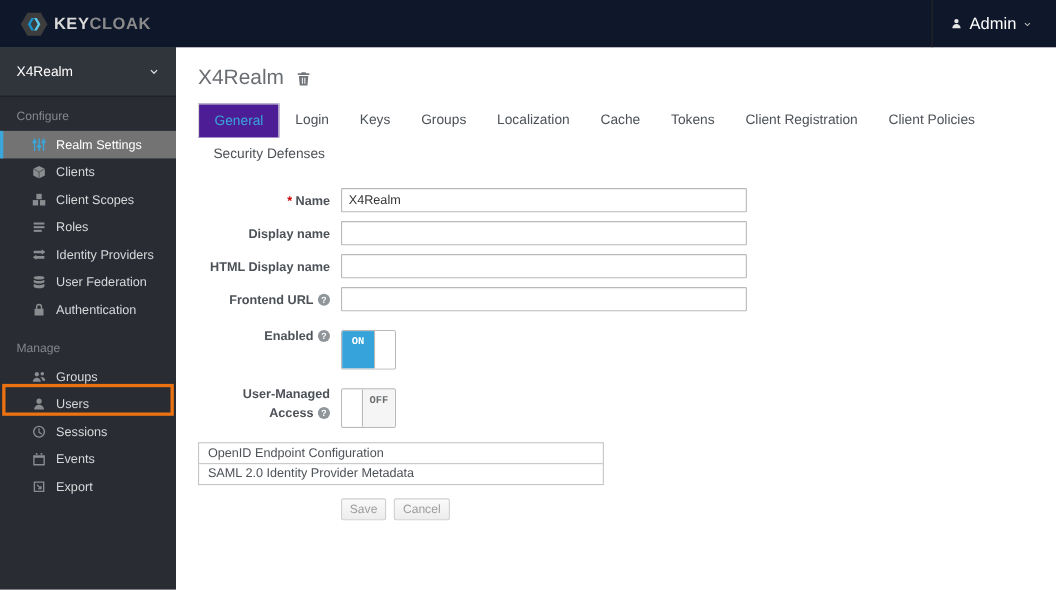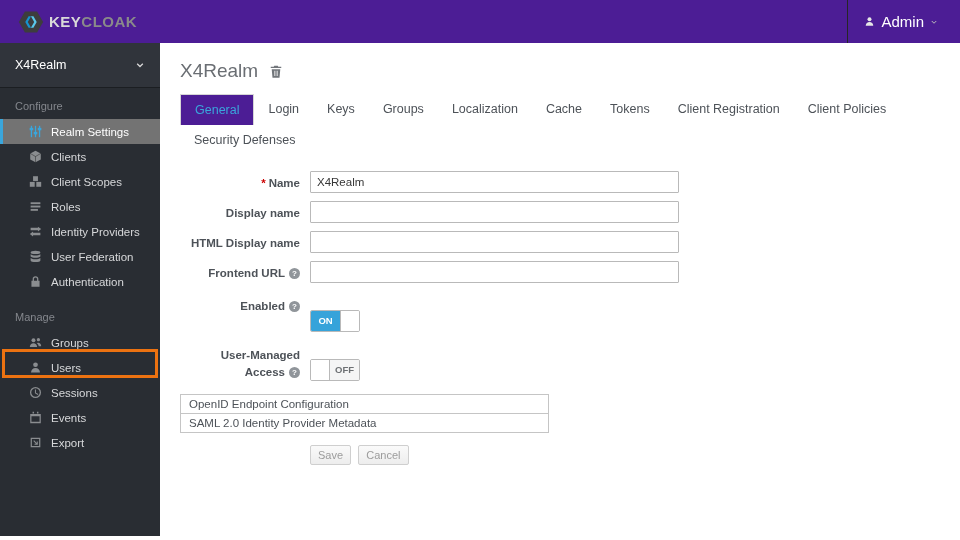--- a/index.html
+++ b/index.html
@@ -1,20 +1,20 @@
 <!DOCTYPE html>
 <html><head>
 <meta charset="utf-8">
 <style>
   * { box-sizing: border-box; margin: 0; padding: 0; }
   html,body { width:960px; height:540px; overflow:hidden; }
   body { font-family:"Liberation Sans","DejaVu Sans",sans-serif; background:#fff; position:relative; }
 
   
-  .topbar { position:absolute; top:0; left:0; width:960px; height:43px; background:#4c1d95;
+  .topbar { position:absolute; top:0; left:0; width:960px; height:43px; background:#0f172a;
             display:flex; justify-content:space-between; align-items:center; z-index:5; }
   .logo { display:flex; align-items:center; margin-left:18px; gap:5px; cursor:pointer; }
   .logo-text { font-size:15px; font-weight:bold; letter-spacing:.5px; }
   .logo-text .lt1 { color:#d9d9d9; }
   .logo-text .lt2 { color:#8a8a8a; }
   .user-menu { height:43px; display:flex; align-items:center; gap:6px; padding:0 22px 0 16px;
                border-left:1px solid #262626; color:#fff; font-size:15px; cursor:pointer; }
   .user-menu .icon { width:11px; height:11px; color:#e6e6e6; }
 
   
@@ -50,22 +50,22 @@
   .form-label { width:120px; margin-right:10px; text-align:right; font-weight:bold;
                 color:#4d5258; padding-top:4px; line-height:1.45; }
   .req { color:#c00; margin-right:3px; }
   .help-icon { display:inline-block; width:11px; height:11px; border-radius:50%; background:#90959a;
                color:#fff; font-size:8px; font-weight:bold; line-height:11px; text-align:center;
                margin-left:4px; vertical-align:1px; }
   .help-icon::before { content:"?"; }
   input.text { width:369px; height:22px; border:1px solid #b9b9b9; border-radius:1px;
                padding:1px 6px; font-size:11.5px; color:#363636; font-family:inherit; }
 
-  .toggle { width:50px; height:22px; border:1px solid #b9b9b9; border-radius:2px; display:flex;
-            overflow:hidden; cursor:pointer; margin-top:16px; }
+  .toggle { width:50px; height:36px; border:1px solid #b9b9b9; border-radius:2px; display:flex;
+            overflow:hidden; cursor:pointer; margin-top:6px;font-family:Liberation Mono, monospace; }
   .toggle .t-label { text-align:center; font-size:9.5px; font-weight:bold; line-height:20px; }
   .toggle.on .t-label { flex:0 0 29px; background:#36a3da; color:#fff; }
   .toggle.on .t-handle { flex:1; background:#fff; border-left:1px solid #b9b9b9; }
   .toggle.off .t-handle { flex:0 0 19px; background:#fff; border-right:1px solid #b9b9b9; }
   .toggle.off .t-label { flex:1; background:#f5f5f5; color:#6d7control3; color:#6d7073; }
   .row-gap { margin-top:11px; }
 
   .endpoints { width:369px; border:1px solid #c5c5c5; margin-top:2px; }
   .endpoint-link { display:block; padding:3px 8px; font-size:11.5px; color:#4d5258;
                    text-decoration:none; border-bottom:1px solid #c5c5c5; cursor:pointer; }

